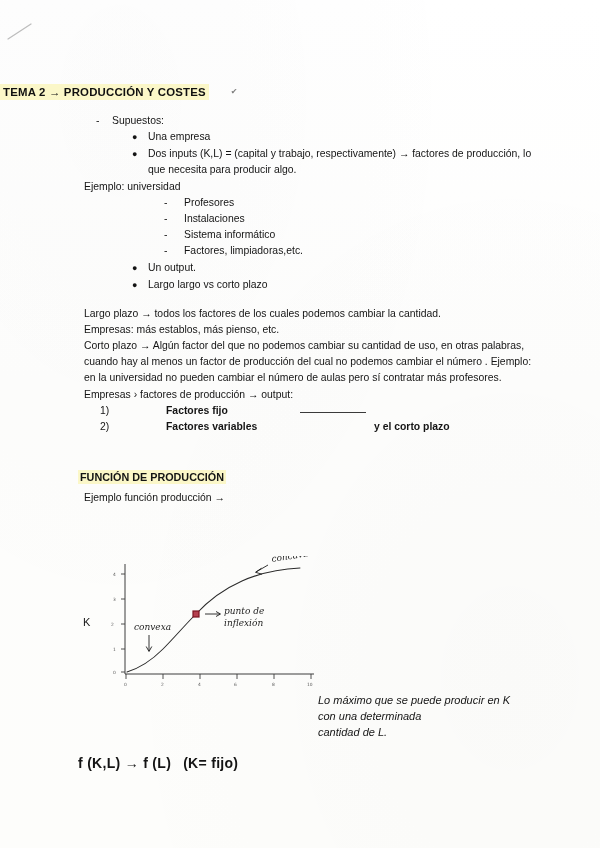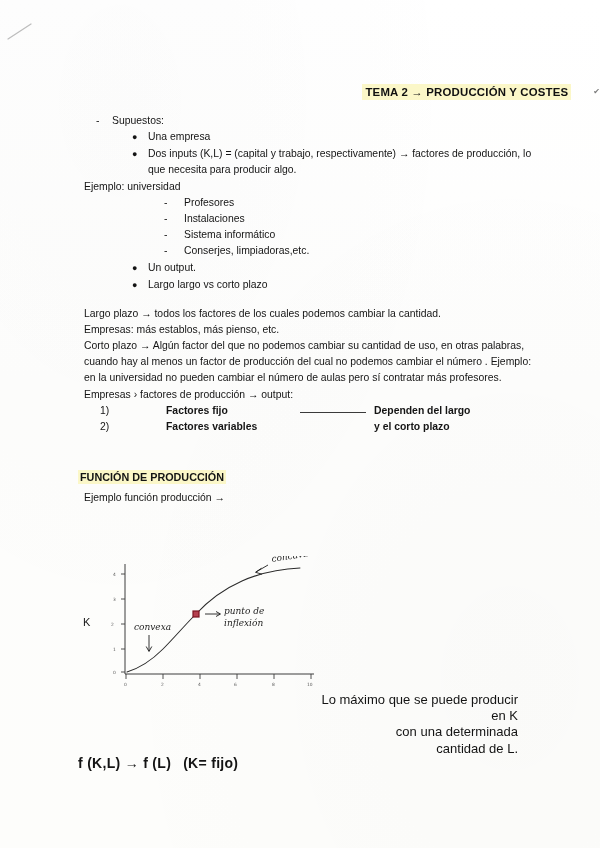--- a/index.html
+++ b/index.html
@@ -39,21 +39,21 @@
     height: 20px;
     pointer-events: none;
     opacity: 0.55;
   }
 
   .title-row {
     position: absolute;
     left: 0;
     top: 84px;
     width: 600px;
-    text-align: right;
+    text-align: left;
   }
   .doc-title {
     display: inline-block;
     font-weight: bold;
     font-size: 11.4px;
     letter-spacing: 0.2px;
     background: #fbf7c8;
     padding: 2px 3px 2px 3px;
     color: #101010;
   }
@@ -183,23 +183,23 @@
     top: 616px;
     font-size: 11px;
     color: #151515;
   }
 
   .right-note {
     position: absolute;
     left: 318px;
     top: 692px;
     width: 200px;
-    text-align: right;
     line-height: 16.2px;
-    font-size: 13px;
+    font-size: 11px;
+    font-style: italic;
   }
 
   .formula-line {
     position: absolute;
     left: 78px;
     top: 755px;
     font-size: 14px;
     font-weight: bold;
     letter-spacing: 0.3px;
   }
@@ -253,21 +253,21 @@
     <div class="lvl3">
       <span class="dash">-</span>
       <span>Instalaciones</span>
     </div>
     <div class="lvl3">
       <span class="dash">-</span>
       <span>Sistema informático</span>
     </div>
     <div class="lvl3">
       <span class="dash">-</span>
-      <span>Conserjes, limpiadoras,etc.</span>
+      <span>Factores, limpiadoras,etc.</span>
     </div>
 
     <div class="lvl2">
       <span class="bul">●</span>
       <span class="txt">Un output.</span>
     </div>
     <div class="lvl2">
       <span class="bul">●</span>
       <span class="txt">Largo largo vs corto plazo</span>
     </div>
@@ -276,21 +276,20 @@
       <div class="para">Largo plazo → todos los factores de los cuales podemos cambiar la cantidad.</div>
       <div class="para">Empresas: más establos, más pienso, etc.</div>
       <div class="para">Corto plazo → Algún factor del que no podemos cambiar su cantidad de uso, en otras palabras, cuando hay al menos un factor de producción del cual no podemos cambiar el número . Ejemplo: en la universidad no pueden cambiar el número de aulas pero sí contratar más profesores.</div>
       <div class="para">Empresas  ›  factores de producción → output:</div>
     </div>
 
     <div class="numbered">
       <span class="num">1)</span>
       <span class="lab">Factores fijo</span>
       <span class="rule-cell"></span>
-      <span class="rhs">Dependen del largo</span>
     </div>
     <div class="numbered">
       <span class="num">2)</span>
       <span class="lab">Factores variables</span>
       <span class="rule-cell" style="visibility:hidden"></span>
       <span class="rhs">y el corto plazo</span>
     </div>
 
   </div>
 

